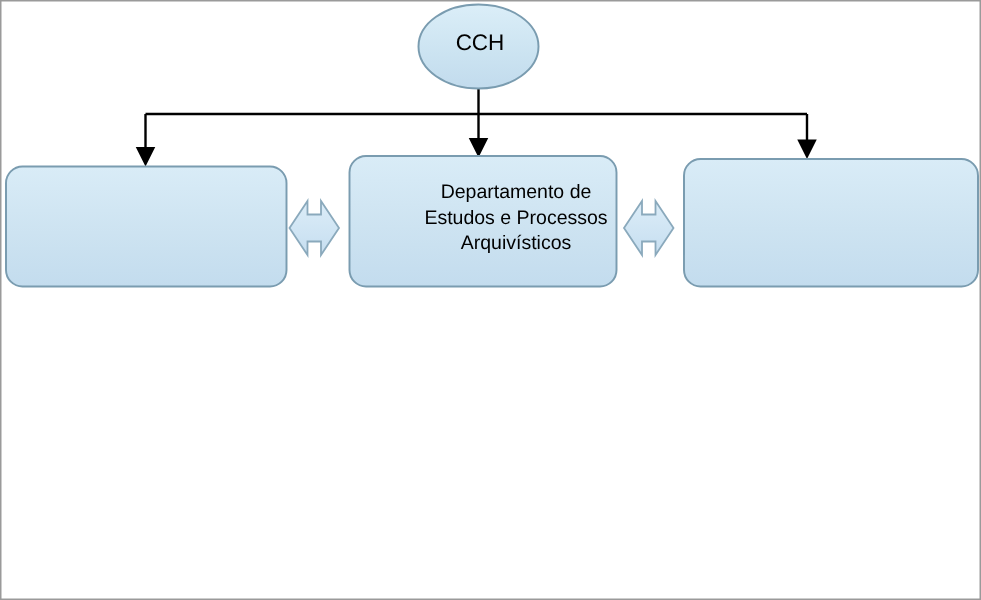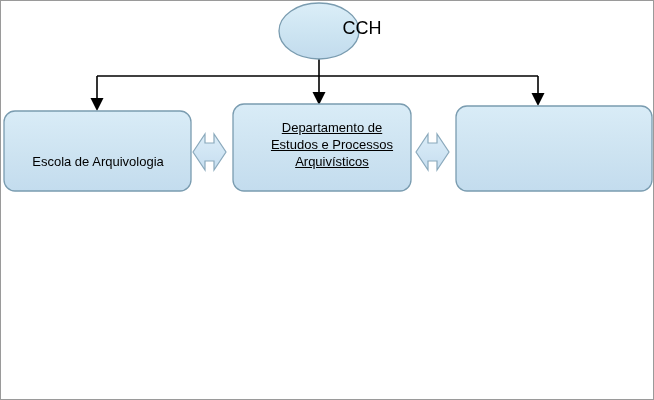--- a/index.html
+++ b/index.html
@@ -35,34 +35,32 @@
     line-height: 17px;
     font-size: 13px;
     white-space: pre-line;
     pointer-events: none;
   }
   
   #root-label {
     left: 278px;
     top: 19px;
     width: 82px;
-    font-size: 18px;
-    margin-left: 42px;
+    font-size: 15px;
   }
   
   #box-label-0 {
     left: 4px;
     top: 152px;
     width: 186px;
   }
   #box-label-1 {
-    left: 233px;
+    left: 245px;
     top: 118px;
     width: 196px;
-    text-decoration: underline;
   }
   #box-label-2 {
     left: 456px;
     top: 114px;
     width: 194px;
   }
 </style>
 </head>
 <body>
 
@@ -107,20 +105,19 @@
 
     <rect x="455" y="105" width="196" height="85" rx="11" ry="11" fill="url(#boxGrad)" stroke="#7a9cb0" stroke-width="1.3"></rect>
 
     <polygon points="192,151 204,133 204,142 213,142 213,133 225,151 213,169 213,160 204,160 204,169" fill="url(#arrGrad)" stroke="#8aa9bc" stroke-width="1.2"></polygon>
 
     <polygon points="415,151 427,133 427,142 436,142 436,133 448,151 436,169 436,160 427,160 427,169" fill="url(#arrGrad)" stroke="#8aa9bc" stroke-width="1.2"></polygon>
   </svg>
 
   <div class="node-label" id="root-label">CCH</div>
 
-  <div class="node-label" id="box-label-0">Escola de Arquivologia</div>
 
   <div class="node-label" id="box-label-1">Departamento de
 Estudos e Processos
 Arquivísticos</div>
 
 
 </div>
 
 </body></html>

